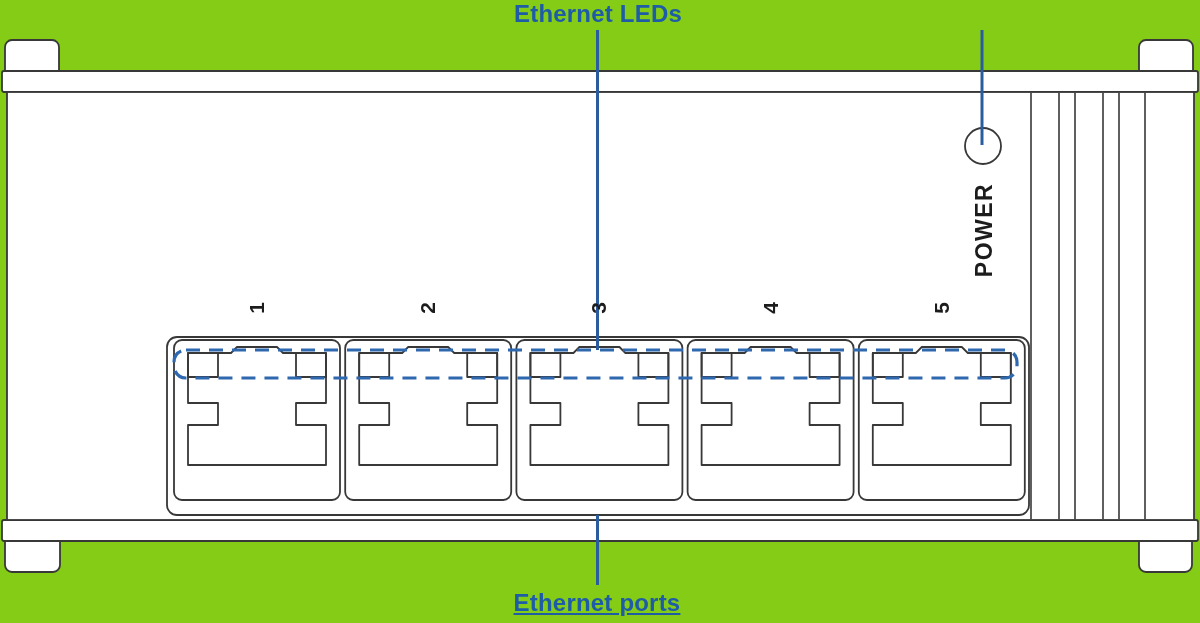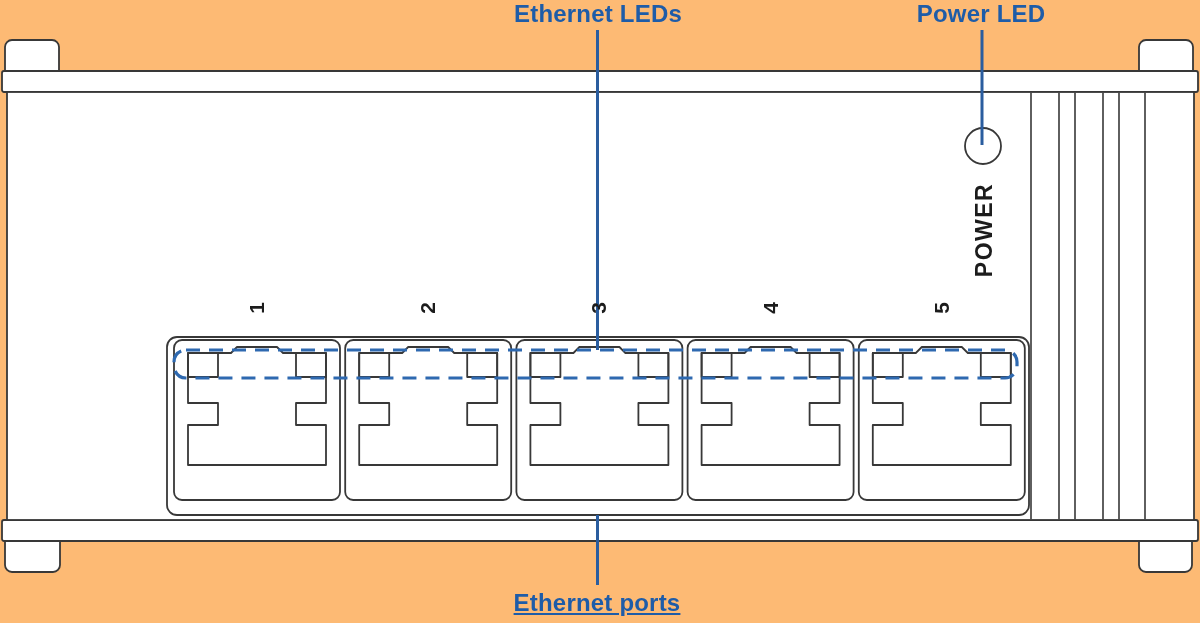--- a/index.html
+++ b/index.html
@@ -8,21 +8,21 @@
     background: #ffffff;
     width: 1200px;
     height: 623px;
     overflow: hidden;
     font-family: "Liberation Sans", "DejaVu Sans", sans-serif;
   }
   .stage {
     position: relative;
     width: 1200px;
     height: 623px;
-    background: #fdba74;
+    background: #84cc16;
   }
   .stage svg {
     position: absolute;
     left: 0;
     top: 0;
   }
   .callout {
     position: absolute;
     transform: translateX(-50%);
     color: #1e5ca8;
@@ -102,21 +102,20 @@
 
     <g stroke="#2a5d9f" stroke-width="3">
       <line x1="597.5" y1="30" x2="597.5" y2="350"></line>
       <line x1="982" y1="30" x2="982" y2="145"></line>
       <line x1="597.5" y1="515" x2="597.5" y2="585"></line>
     </g>
   </svg>
 
   <div class="callout" style="left:598px; top:0px;">Ethernet LEDs</div>
 
-  <div class="callout" style="left:981px; top:0px;">Power LED</div>
 
   <div class="callout" style="left:597px; top:589px;text-decoration:underline;">Ethernet ports</div>
 
   <div class="power-label" style="left:984px; top:230px;">POWER</div>
 
   <div class="port-number" style="left:257px; top:308px;">1</div>
   <div class="port-number" style="left:428px; top:308px;">2</div>
   <div class="port-number" style="left:599px; top:308px;">3</div>
   <div class="port-number" style="left:771px; top:308px;">4</div>
   <div class="port-number" style="left:942px; top:308px;">5</div>

